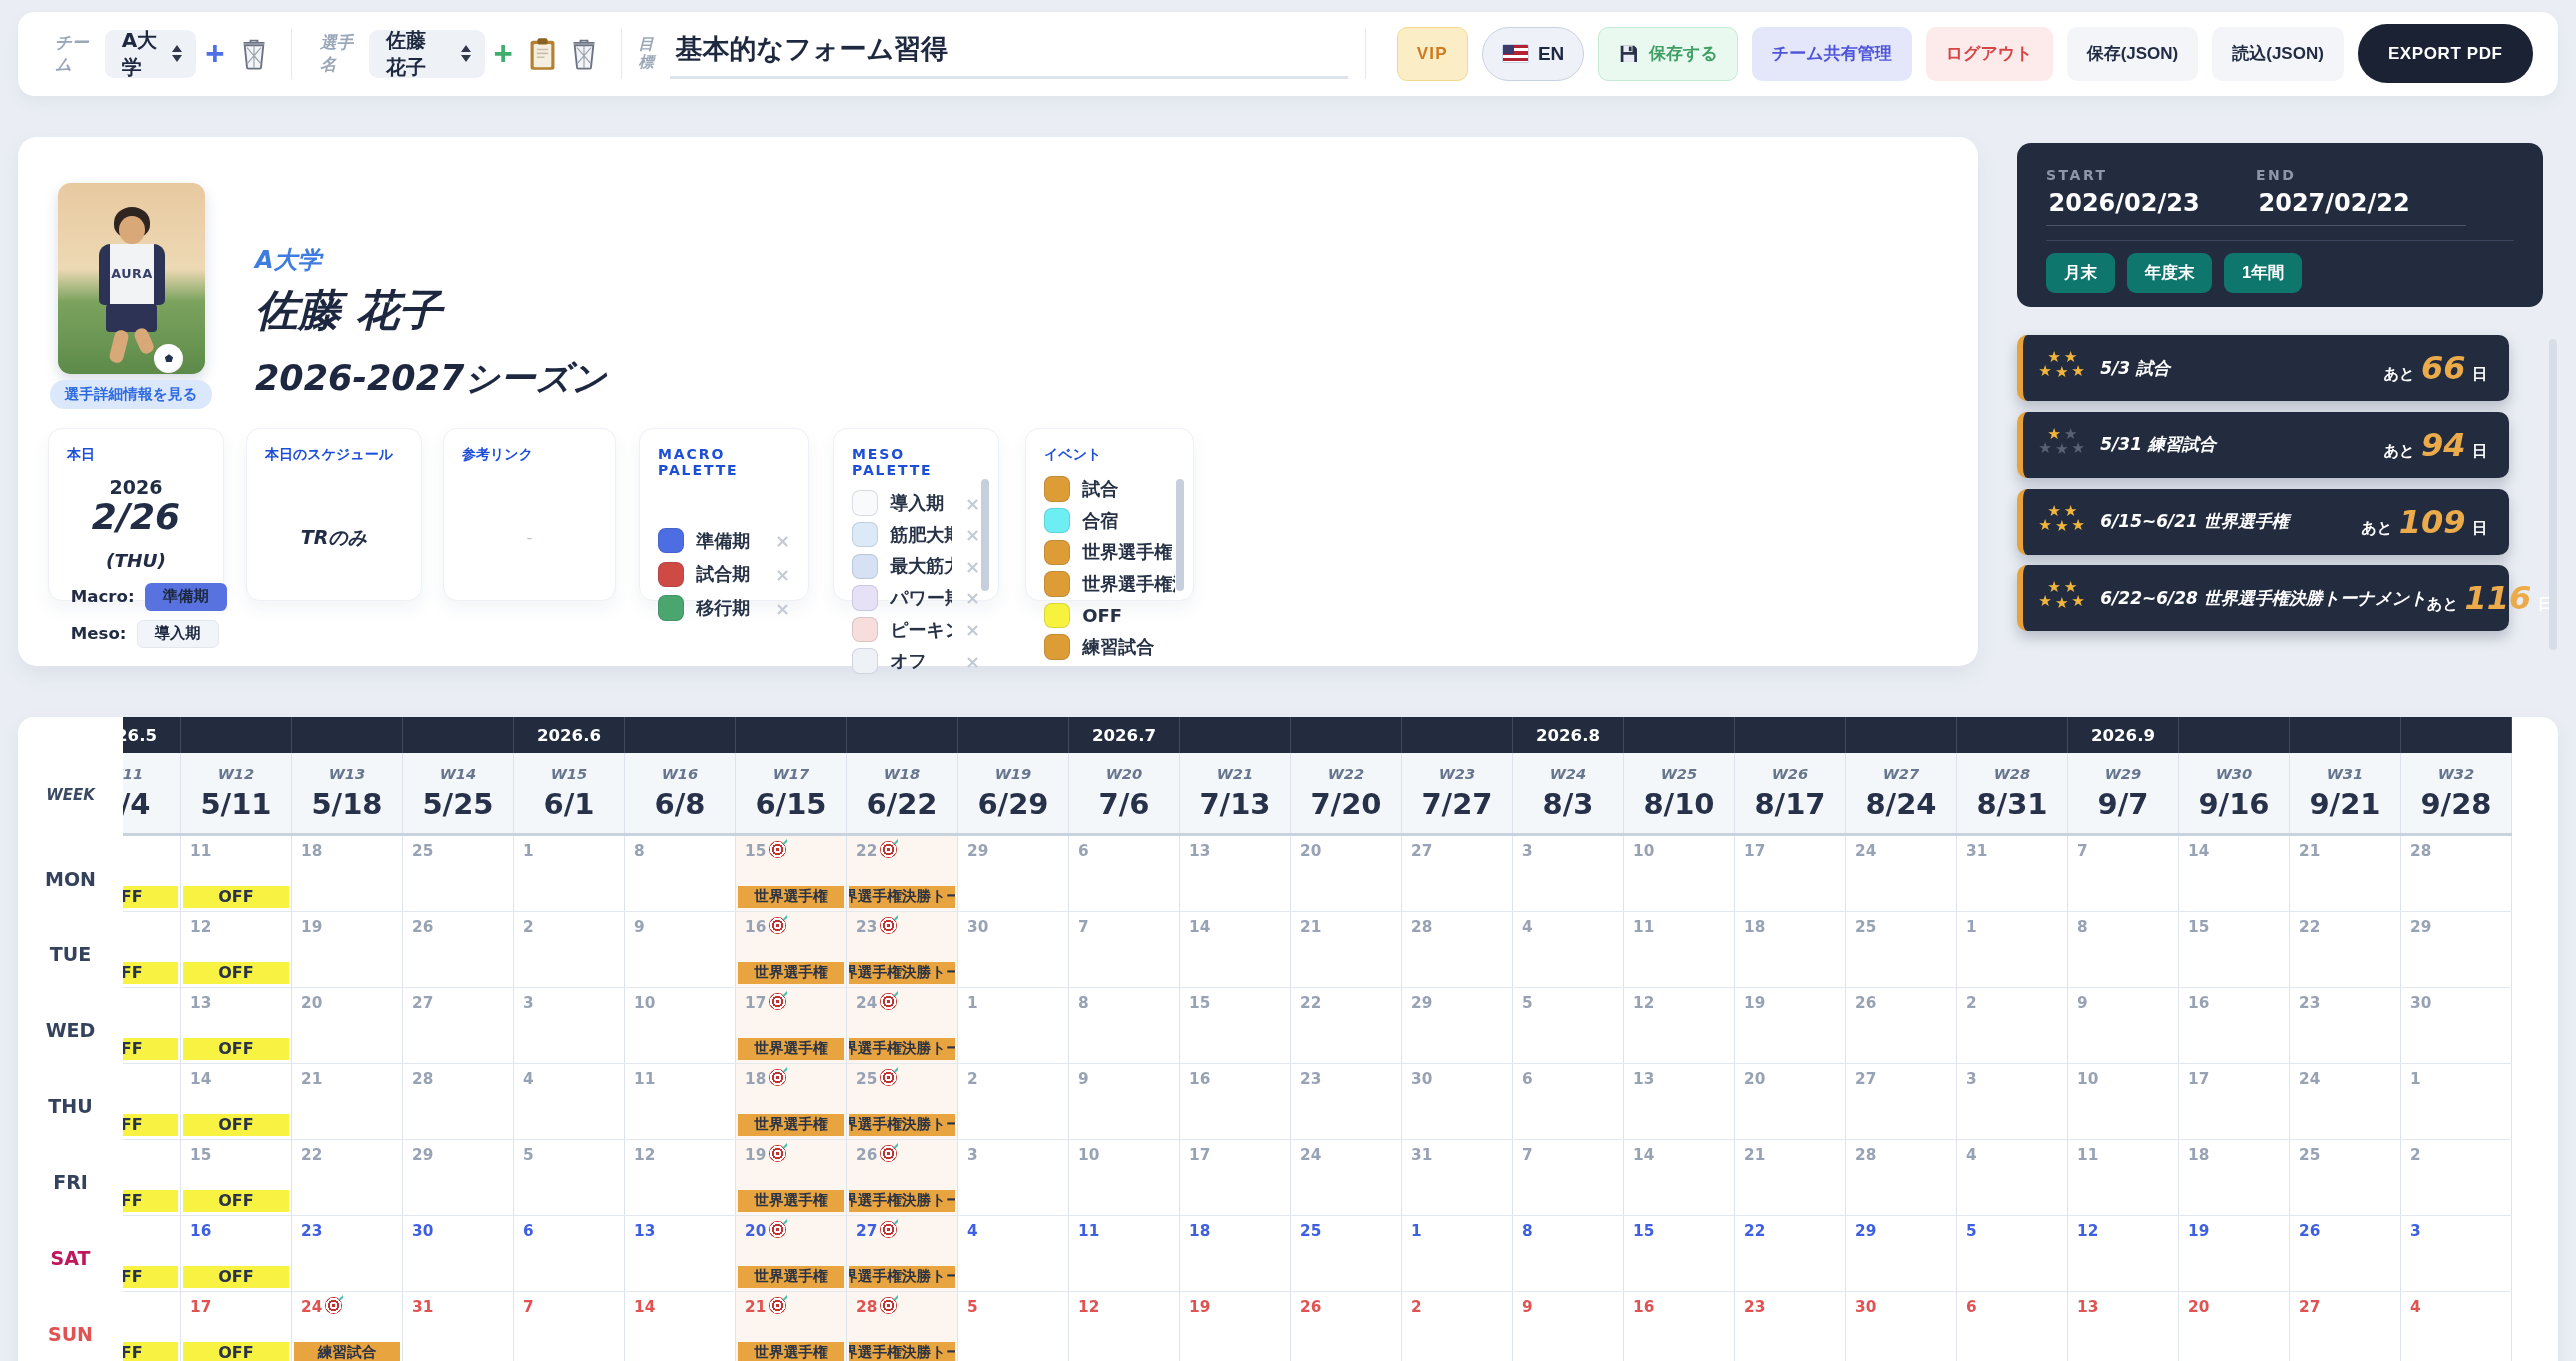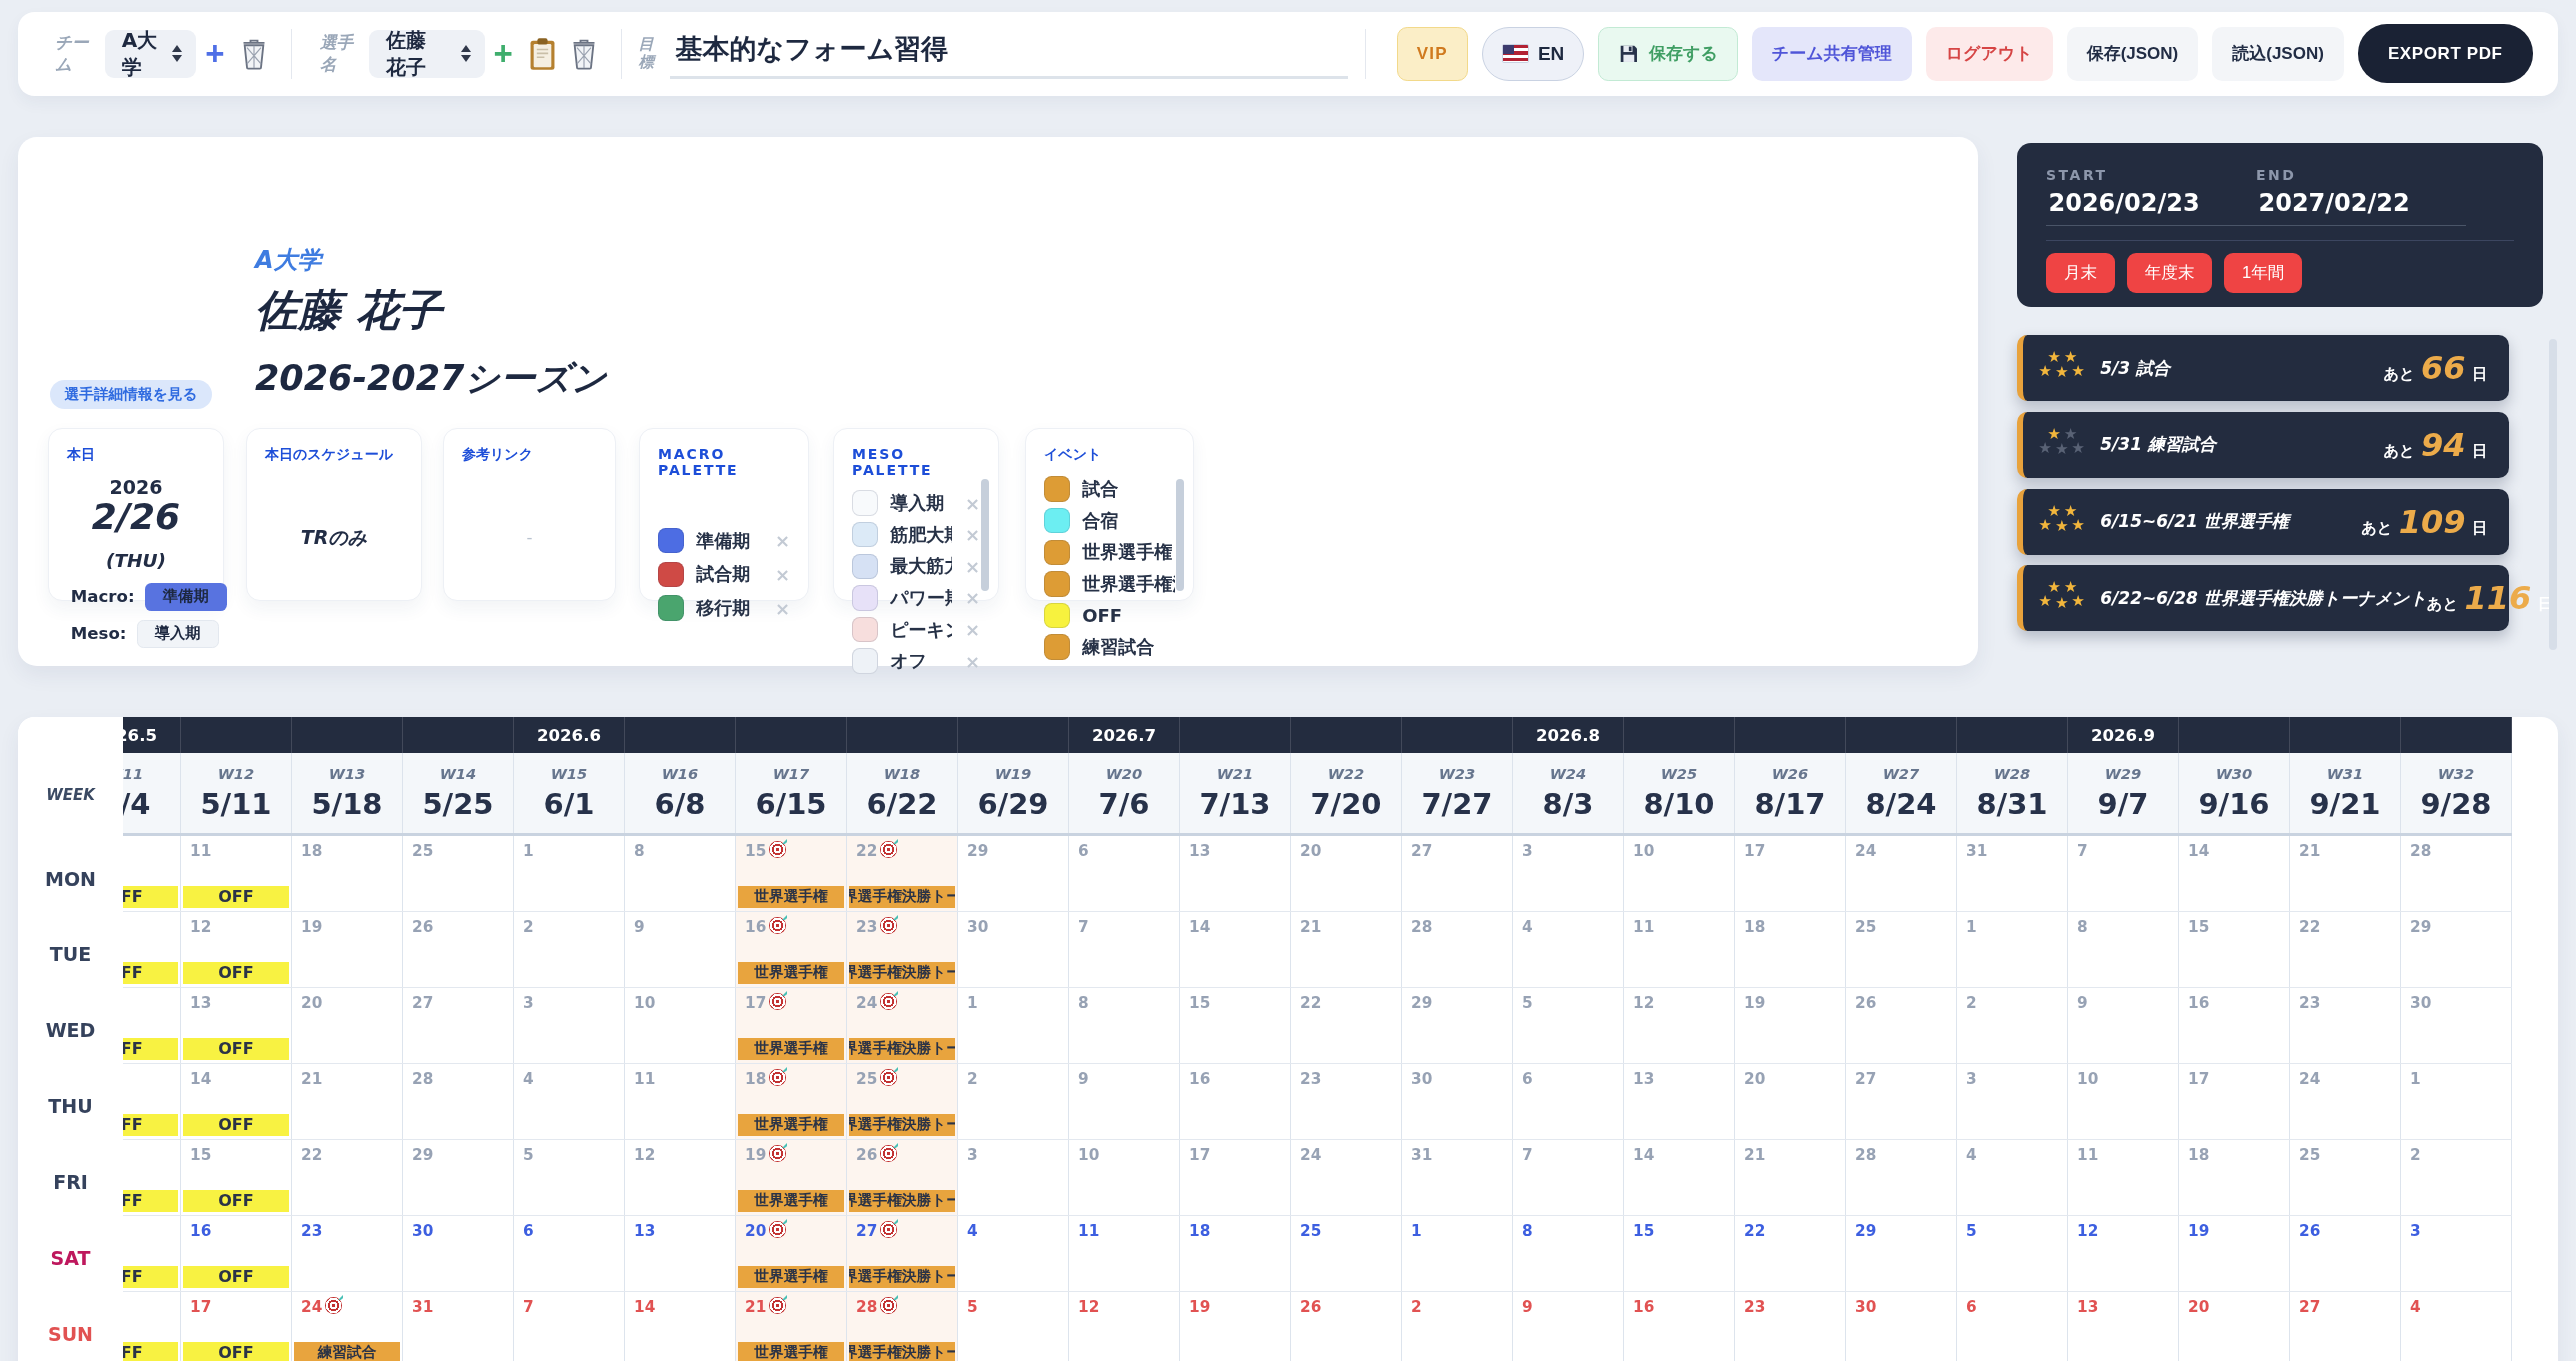--- a/index.html
+++ b/index.html
@@ -87,22 +87,22 @@
   .macro-offset { margin-top:48px; }
 
   
   .period-card { position:absolute; left:2017px; top:143px; width:526px; height:164px;
     background:#232c3f; border-radius:14px; padding:24px 29px; }
   .pd-label { font-size:14px; font-weight:800; letter-spacing:2.5px; color:#8d97ab; }
   .pd-val { font-size:24px; font-weight:800; color:#fff; padding:6.4px 2.5px 7.6px 2.5px;
     border-bottom:1.9px solid #4a5568; width:210px; cursor:text; }
   .pd-div { position:absolute; left:29px; right:29px; top:97px; height:1.3px; background:#3c4660; }
   .pd-chips { position:absolute; left:29px; top:110px; display:flex; gap:11.5px; }
-  .pd-chip { height:40px; padding:0 18px; background:#ef4444; border:none; border-radius:9px;
-    color:#fff; font-size:16.6px; font-weight:400; cursor:pointer; }
+  .pd-chip { height:40px; padding:0 18px; background:#0f766e; border:none; border-radius:9px;
+    color:#fff; font-size:16.6px; font-weight:700; cursor:pointer; }
 
   
   .count-panel { position:absolute; left:2017px; top:335px; width:540px; height:322px; }
   .count-card { position:relative; width:492px; height:66px; background:#232c3f; border-radius:10.2px;
     margin-bottom:10.8px; display:flex; align-items:center; padding:0 21.7px 0 15.3px; cursor:pointer;
     border-left:6.4px solid #e8a23c; box-shadow:0 6.4px 14px rgba(30,42,70,.25); }
   .stars { position:relative; width:48px; height:36px; flex:none; }
   .stars span { position:absolute; font-size:15.3px; line-height:1; }
   .count-title { font-size:17px; font-weight:900; font-style:italic; color:#fff; margin-left:14px; white-space:nowrap; }
   .count-right { margin-left:auto; display:flex; align-items:baseline; gap:6.4px; white-space:nowrap; }
@@ -224,20 +224,33 @@
     </button>
     <button class="chip share">チーム共有管理</button>
     <button class="chip logout">ログアウト</button>
     <button class="chip json">保存(JSON)</button>
     <button class="chip json">読込(JSON)</button>
     <button class="chip export">EXPORT PDF</button>
   </div>
 </header>
 
 <section class="main-card">
+  <div class="photo">
+    <i class="hair"></i>
+      <i class="face"></i>
+    <div class="jersey">
+        <span>AURA</span>
+      </div>
+    <i class="shorts"></i>
+      <i class="leg1"></i>
+      <i class="leg2"></i>
+    <div class="ball">
+        <i></i>
+      </div>
+  </div>
   <button class="detail-btn">選手詳細情報を見る</button>
   <div class="p-team">A大学</div>
   <div class="p-name">佐藤 花子</div>
   <div class="p-season">2026-2027シーズン</div>
 
   <div class="info-card" style="left:30px; width:176px;">
     <div class="ic-title">本日</div>
     <div class="today-year">2026</div>
     <div class="today-date">
       <span>2/26</span> <small>(THU)</small>

